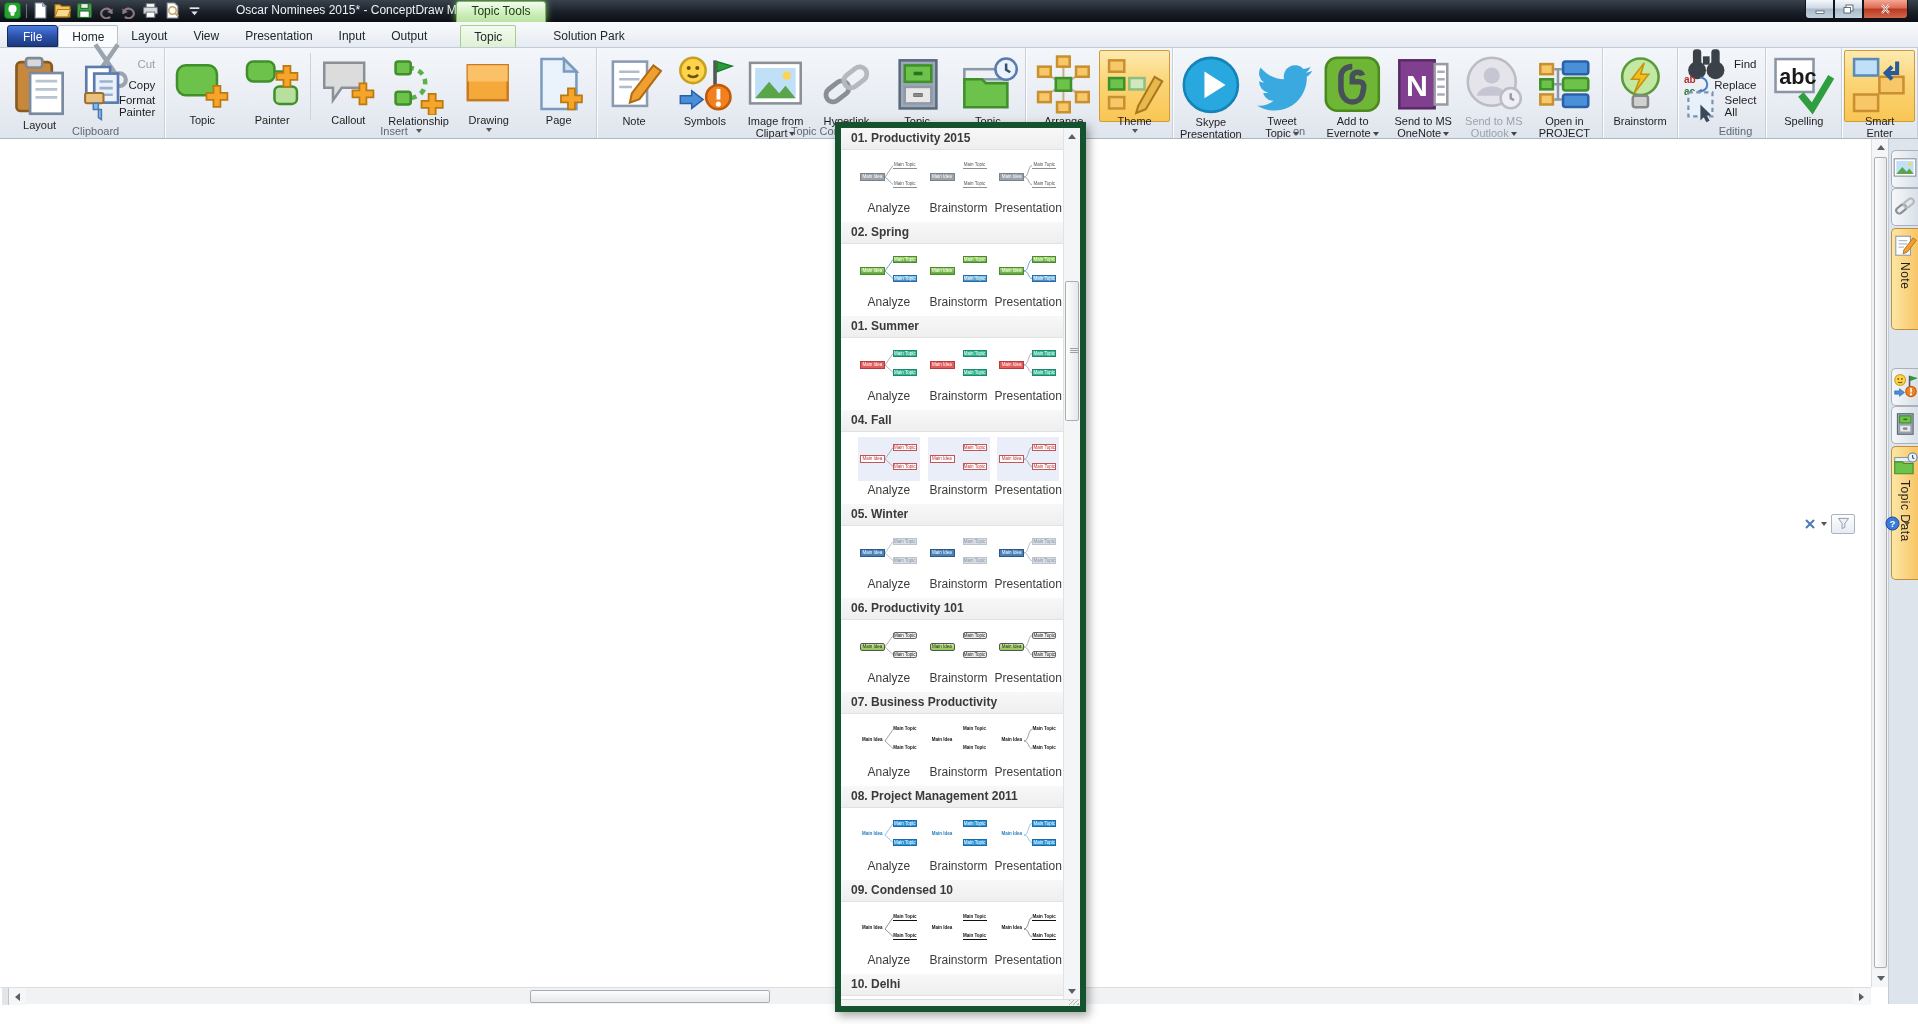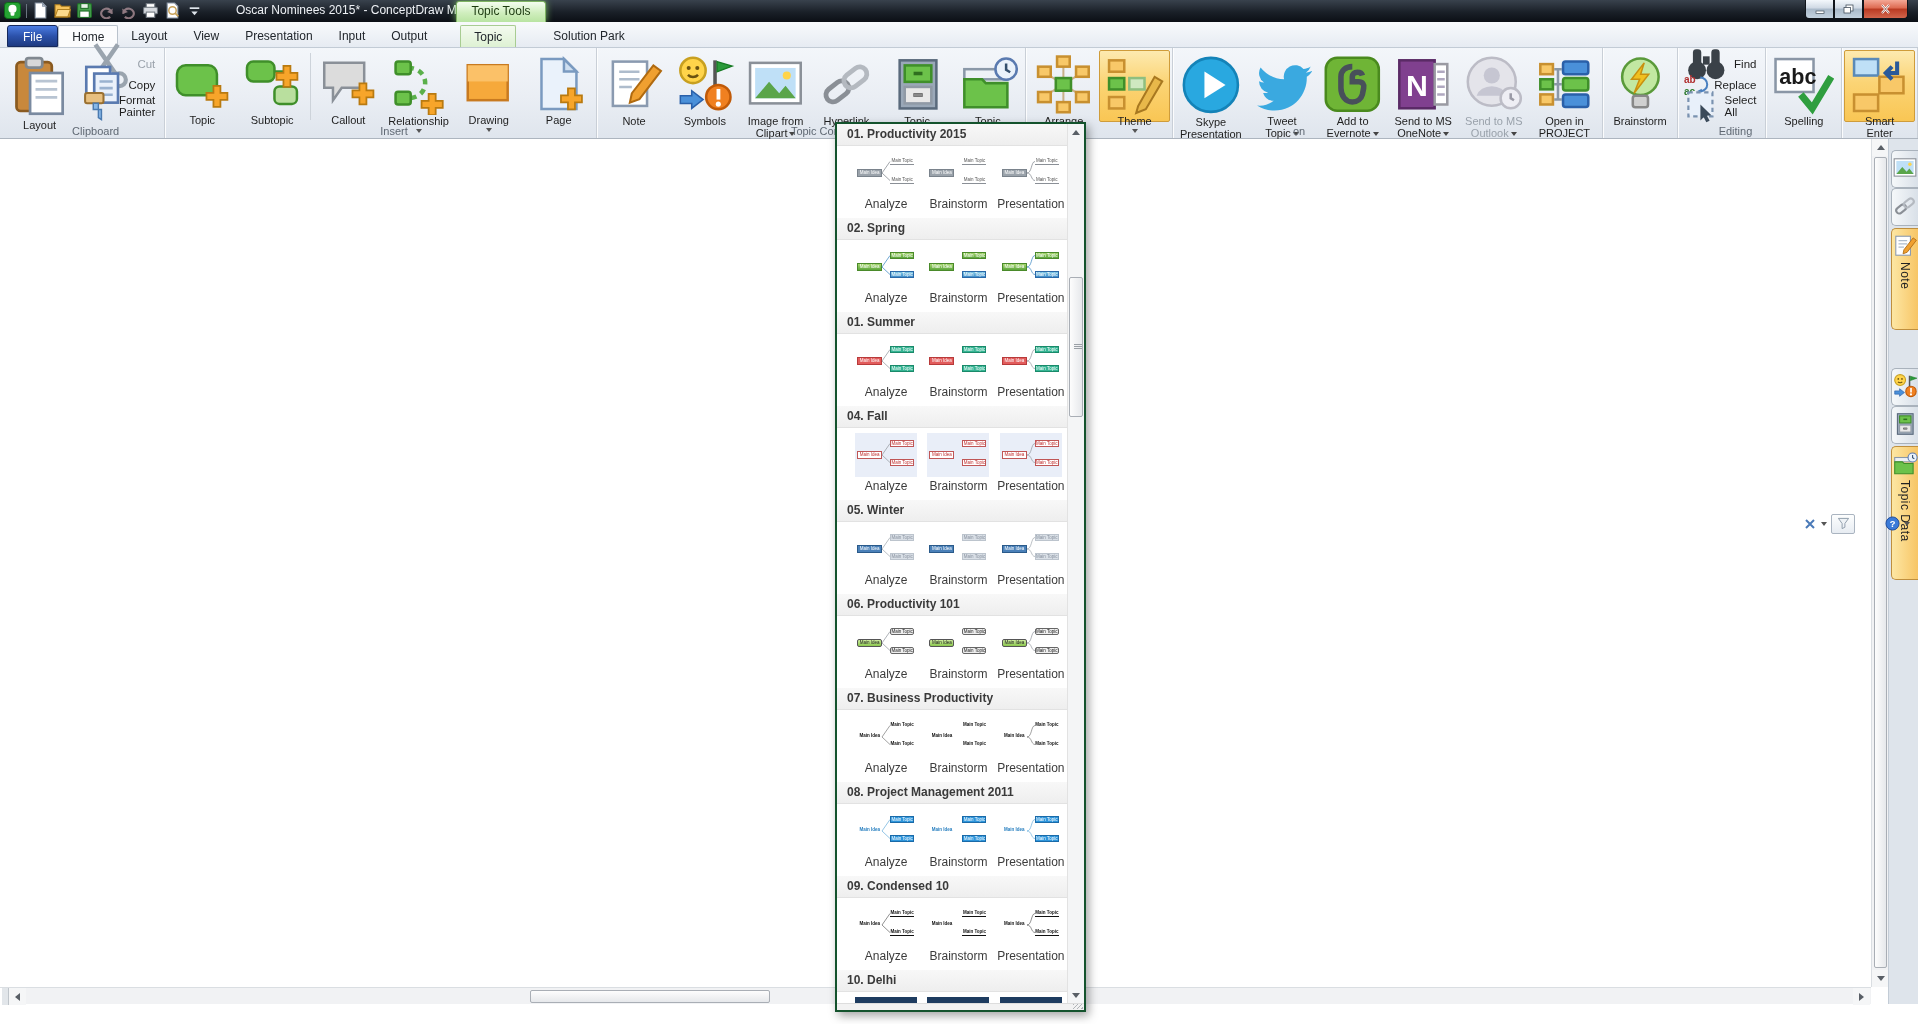--- a/index.html
+++ b/index.html
@@ -81,21 +81,21 @@
   .stab.orange{background:linear-gradient(90deg,#fde7a3,#f7c566);border-color:#bf8f3e;}
   .stab-label{writing-mode:vertical-rl;font-size:12px;color:#222;letter-spacing:.5px;}
 
   
   .statusbar{position:absolute;left:0;top:1004px;width:100%;height:20px;background:linear-gradient(#d9e0e8,#c6d0db);border-top:1px solid #aeb8c2;}
   .pagenav{position:absolute;left:2px;top:0;height:19px;display:flex;align-items:center;gap:5px;padding:0 16px 0 5px;
     background:linear-gradient(#fde49c,#f7c465);border:1px solid #b8893c;border-bottom:none;border-radius:3px 9px 0 0;font-size:12px;color:#1a1a1a;}
   .pagenav .ric{width:16px;height:13px;}
 
   
-  .theme-menu{position:absolute;left:835px;top:122px;width:251px;height:890px;background:#14b8a6;border:2px solid #14532d;
+  .theme-menu{position:absolute;left:835px;top:122px;width:251px;height:890px;background:#14b8a6;border:6px solid #14532d;
     box-shadow:3px 4px 9px rgba(0,0,0,.35);z-index:50;}
   .menu-sections{position:absolute;left:0;top:0;right:17px;bottom:7px;overflow:hidden;}
   .msec-header{height:22px;background:linear-gradient(#f8f8f8,#eeeeee);border-bottom:1px solid #e2e2e2;
     font-weight:bold;font-size:12px;color:#3a3a3a;line-height:21px;padding-left:10px;}
   .msec-body{height:72px;background:#fff;display:flex;padding-left:13px;}
   .mcell{width:75px;display:flex;flex-direction:column;align-items:center;padding-top:5px;}
   .mlabel{font-size:12px;color:#3c3c3c;margin-top:2px;}
   .mthumb{width:62px;height:44px;position:relative;background:#fff;overflow:hidden;flex:none;}
   .bx{position:absolute;font-size:4.5px;line-height:6.5px;text-align:center;white-space:nowrap;overflow:hidden;color:#555;}
   .t-main{left:2px;top:18px;width:25px;height:8px;}
@@ -332,21 +332,21 @@
           </div>
           <div class="rbtn">
             <span class="ic ">
               <svg viewBox="0 0 24 24">
                 <rect x="2" y="3" width="11" height="8" rx="2.5" fill="#6cc24a" stroke="#3f8f2a"></rect>
                 <path d="M13 7 h4 v7" fill="none" stroke="#3f8f2a"></path>
                 <rect x="13" y="13" width="9" height="7" rx="2" fill="#b9df9e" stroke="#3f8f2a"></rect>
                 <path d="M13.8 7.6 h2.8 v-2.8 h2.8 v2.8 h2.8 v2.8 h-2.8 v2.8 h-2.8 v-2.8 h-2.8 z" fill="#f7a52a" stroke="#b97a10" stroke-width="0.7"></path>
               </svg>
             </span>
-            <div class="rlb">Subtopic</div>
+            <div class="rlb">Painter</div>
           </div>
           <div class="insert-sep"></div>
           <div class="rbtn">
             <span class="ic ">
               <svg viewBox="0 0 24 24">
                 <path d="M2.5 3.5 h16 v10 h-9 l-3.5 5 v-5 h-3.5z" fill="#dcdcdc" stroke="#8a9098"></path>
                 <path d="M13.8 14.6 h2.8 v-2.8 h2.8 v2.8 h2.8 v2.8 h-2.8 v2.8 h-2.8 v-2.8 h-2.8 z" fill="#f7a52a" stroke="#b97a10" stroke-width="0.7"></path>
               </svg>
             </span>
             <div class="rlb">Callout</div>

